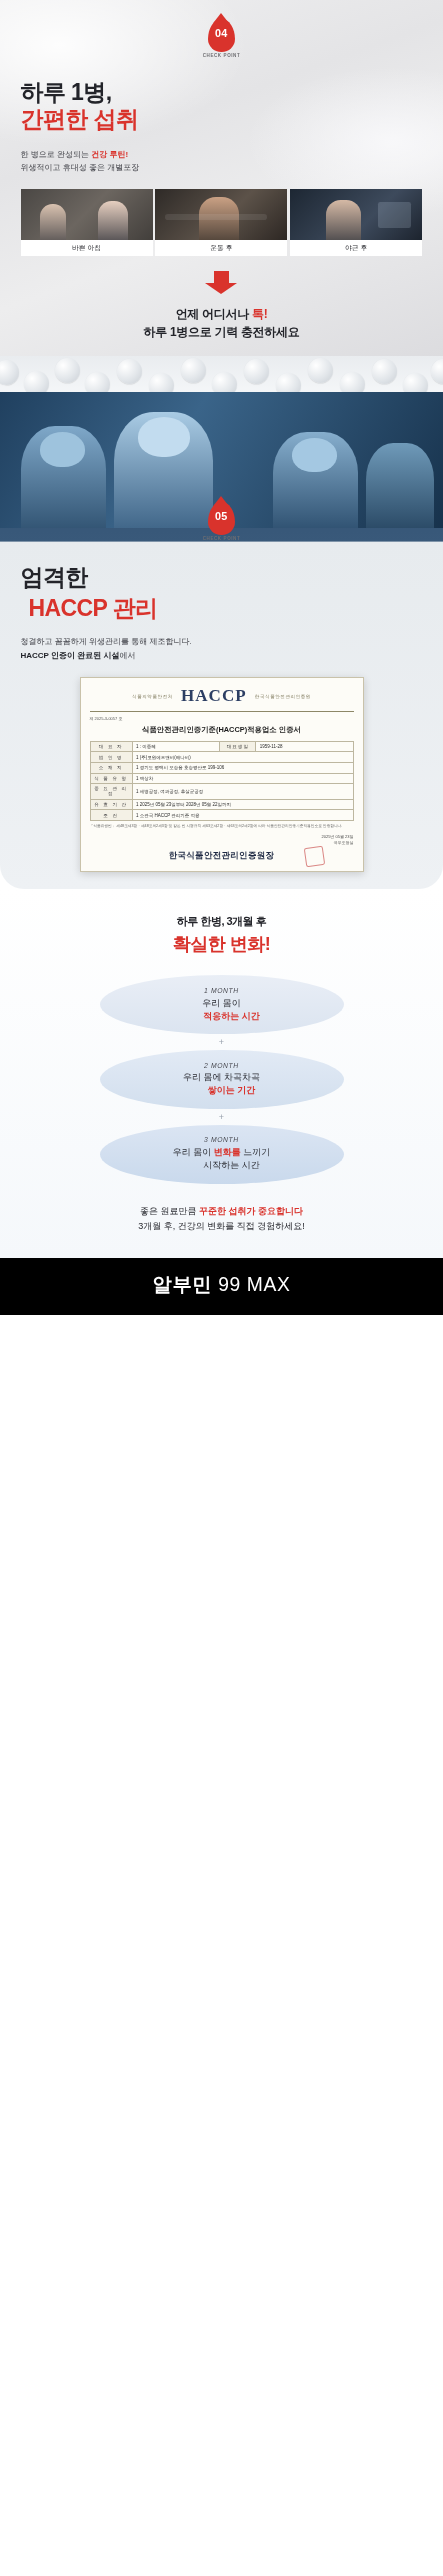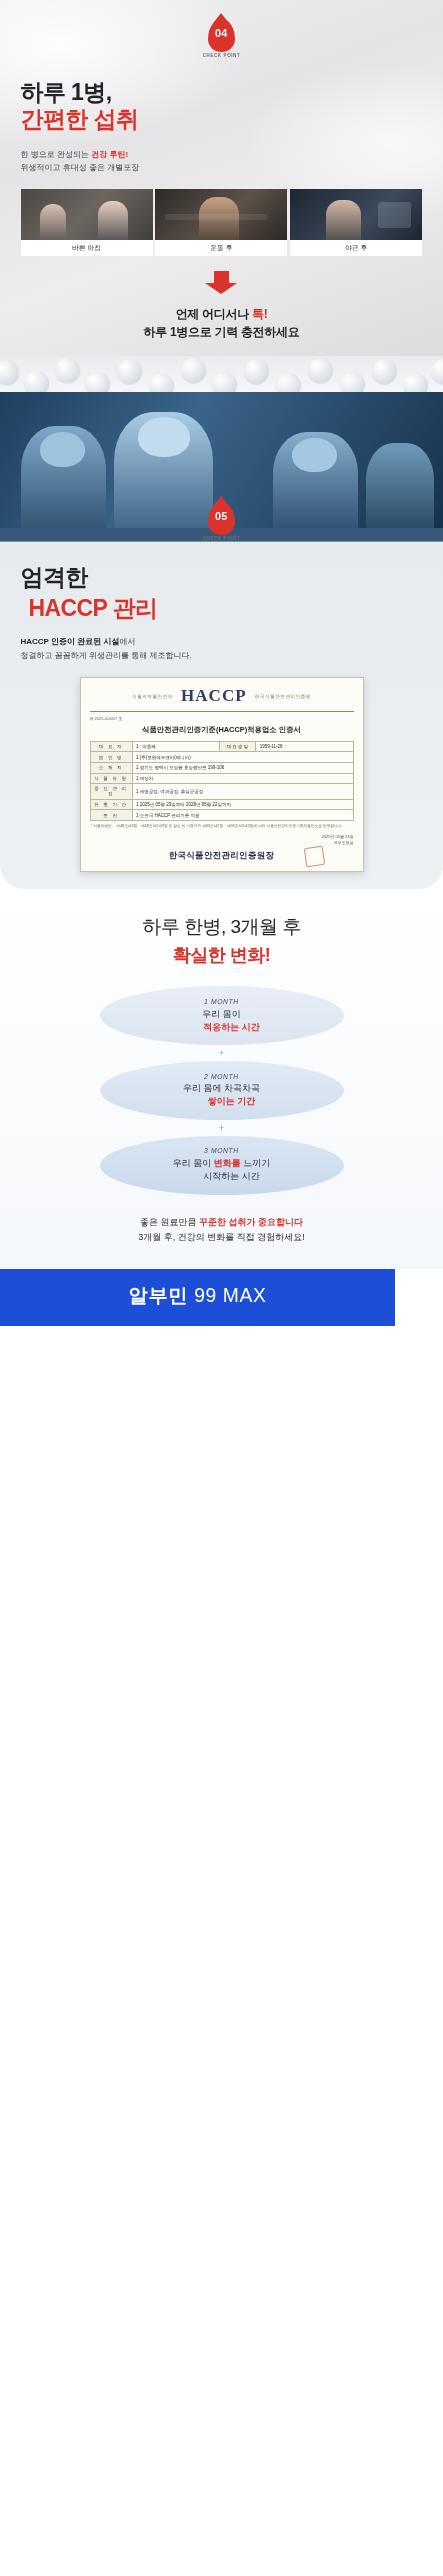--- a/index.html
+++ b/index.html
@@ -227,21 +227,21 @@
     position: absolute; right: 29.5px; top: -3.4px; width: 19.3px; height: 19.3px;
     border: 1.1px solid rgba(190,40,40,0.55); border-radius: 2.3px;
     transform: rotate(-8deg);
   }
 
   
   .sec-change {
     width: 443px; background: linear-gradient(180deg,#ffffff 0%, #f5f8fb 100%);
     padding: 25px 0 23px 0; text-align: center;
   }
-  .ch-l1 { font-size: 19px; font-weight: normal; color: #23242a; letter-spacing: -0.5px; }
+  .ch-l1 { font-size: 11px; font-weight: bold; color: #23242a; letter-spacing: -0.5px; }
   .ch-l2 { font-size: 18px; font-weight: bold; color: #d9332c; letter-spacing: -0.5px; margin-top: 3px; }
 
   .stack { margin-top: 19.3px; display: flex; flex-direction: column; align-items: center; }
   .oval {
     width: 244px; height: 59px; border-radius: 50%;
     display: flex; flex-direction: column; align-items: center; justify-content: center;
     color: #2b2c33;
   }
   .oval .mo { font-size: 6.8px; font-style: italic; letter-spacing: 0.6px; color: #4a4b52; }
   .oval .t1 { font-size: 9px; margin-top: 2.8px; }
@@ -250,21 +250,21 @@
   .o1 { background: linear-gradient(180deg,#e9eef6,#dbe4f0); }
   .o2 { background: linear-gradient(180deg,#e2eaf5,#d2dfee); }
   .o3 { background: linear-gradient(180deg,#dbe5f3,#c9d9ec); }
   .plus { font-size: 9px; color: #9aa2ae; margin: 2.8px 0; }
 
   .closing { margin-top: 20.5px; font-size: 9px; line-height: 1.7; color: #26272d; }
   .closing .hl { color: #d9332c; font-weight: bold; }
 
   
   .footer {
-    width: 395px; background: #1d4ed8; padding: 13.6px 0 17px 0; text-align: center;
+    width: 443px; background: #000000; padding: 13.6px 0 17px 0; text-align: center;
   }
   .footer .brand {
     font-size: 19.3px; color: #ffffff; letter-spacing: 0.6px; font-weight: bold;
   }
   .footer .brand .light { font-weight: normal; }
 </style>
 </head>
 <body>
 
 <div class="page">
@@ -359,24 +359,24 @@
       </div>
       <div class="cp-label">CHECK POINT</div>
     </div>
 
     <div class="h05">
       <div class="l1">엄격한</div>
       <div class="l2">HACCP 관리</div>
     </div>
 
     <div class="desc05">
+      <div>청결하고 꼼꼼하게 위생관리를 통해 제조합니다.</div>
       <div>
         <span class="em">HACCP 인증이 완료된 시설</span><span>에서</span>
       </div>
-      <div>청결하고 꼼꼼하게 위생관리를 통해 제조합니다.</div>
     </div>
 
     <div class="cert-wrap">
       <div class="cert-head">
         <span class="gov">식품의약품안전처</span>
         <span class="haccp">HACCP</span>
         <span class="gov">한국식품안전관리인증원</span>
       </div>
       <div class="cert-no">제 2025-3-0057 호</div>
       <div class="cert-title">식품안전관리인증기준(HACCP)적용업소 인증서</div>

